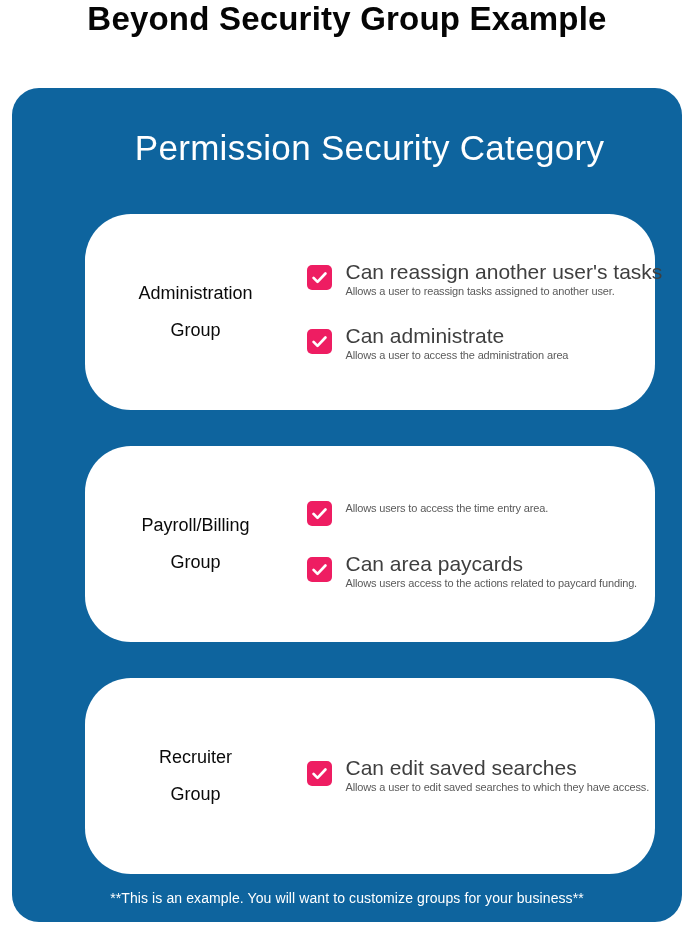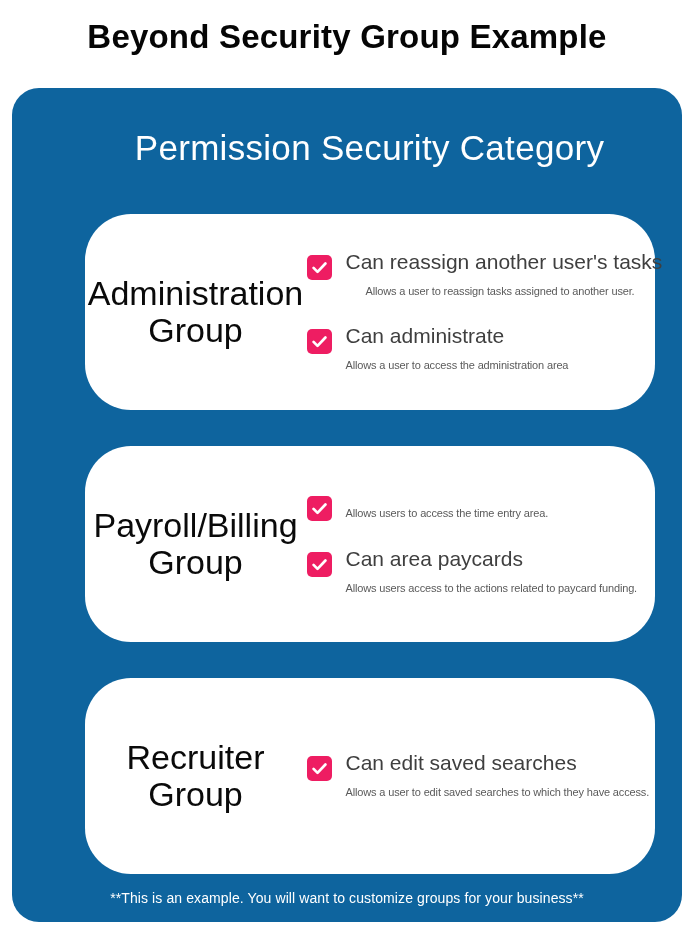--- a/index.html
+++ b/index.html
@@ -11,21 +11,20 @@
   .page {
     width: 694px;
     height: 934px;
     background: #ffffff;
     position: relative;
     overflow: hidden;
   }
   .page-title {
     width: 100%;
     box-sizing: border-box;
-    padding-top: 18px;
     height: 88px;
     text-align: center;
     font-size: 33px;
     font-weight: 700;
     color: #050505;
     letter-spacing: 0.2px;
   }
   .panel {
     width: 670px;
     height: 834px;
@@ -58,21 +57,21 @@
     background: var(--card-bg, #ffffff);
     border-radius: 46px;
     display: flex;
     align-items: center;
     box-sizing: border-box;
   }
   .group-name {
     width: 222px;
     flex: none;
     text-align: center;
-    font-size: 34px;
+    font-size: 18px;
     color: #0a0a0a;
     line-height: 37px;
     font-weight: 400;
   }
   .perms {
     flex: 1;
     display: flex;
     flex-direction: column;
     justify-content: center;
     gap: 28px;
@@ -107,23 +106,22 @@
     font-size: 21px;
     color: #3f3f3f;
     line-height: 19px;
     white-space: nowrap;
   }
   .perm-desc {
     font-size: 11px;
     letter-spacing: -0.15px;
     color: #5a5a5a;
     line-height: 14px;
-    margin-top: 13px;
+    margin-top: 3px;
     white-space: nowrap;
-    text-align: center;
   }
   .panel-footer {
     position: absolute;
     bottom: 16px;
     left: 0;
     width: 100%;
     text-align: center;
     color: #ffffff;
     font-size: 14px;
     letter-spacing: 0.1px;

